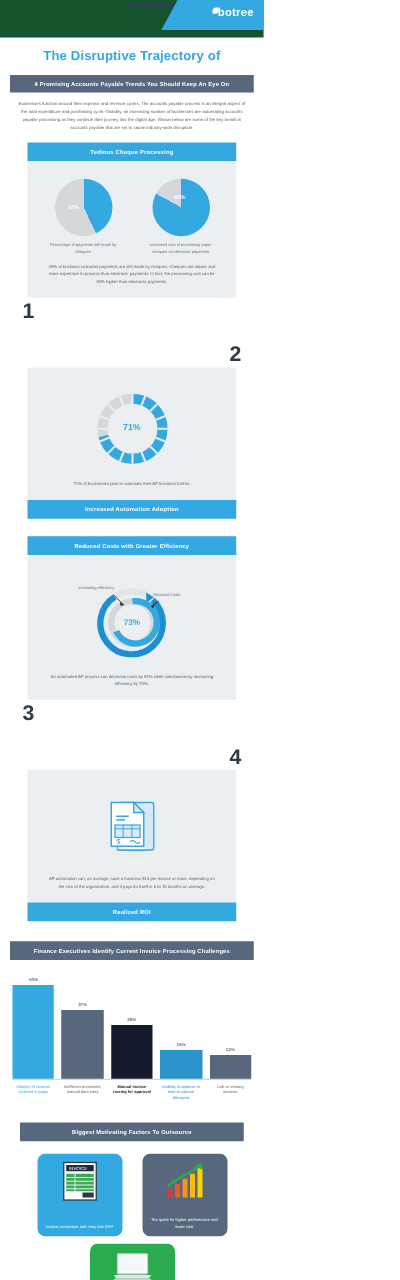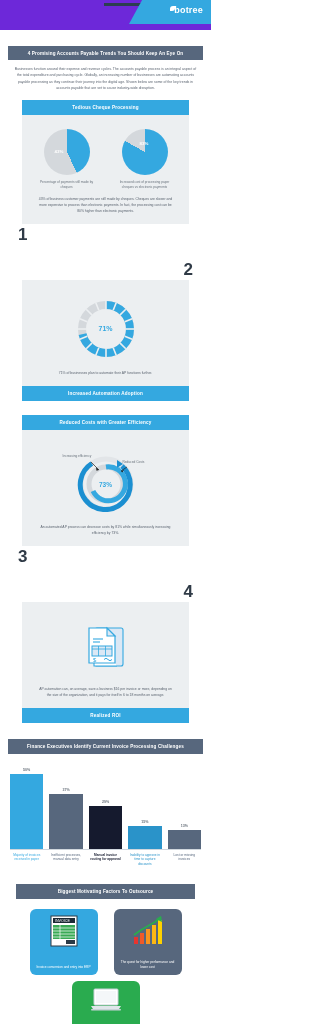--- a/index.html
+++ b/index.html
@@ -6,21 +6,21 @@
   html,body { width:211px; }
   body {
     font-family:"Liberation Sans", sans-serif;
     background:#ffffff;
     width:211px;
     overflow-x:hidden;
   }
   .page { width:211px; position:relative; background:#fff; }
 
   
-  .header { position:relative; height:30px; background:#6d28d9; overflow:hidden; }
+  .header { position:relative; height:30px; background:#14532d; overflow:hidden; }
   .hdr-dark {
     position:absolute; right:47px; top:3px; width:60px; height:3px;
     background:#2c3e50;
   }
   .hdr-blue {
     position:absolute; right:0; top:0; width:82px; height:24px;
     background:#34a8e0;
     clip-path: polygon(16% 0, 100% 0, 100% 100%, 0 100%);
   }
   .logo { position:absolute; right:8px; top:5px; color:#fff; font-size:9px;
@@ -127,20 +127,21 @@
 
   <div class="header">
     <div class="hdr-dark"></div>
     <div class="hdr-blue"></div>
     <div class="logo">
       <span class="leaf"></span><span>botree</span>
     </div>
   </div>
 
   <div class="title">
+    <div>The Disruptive Trajectory of</div>
   </div>
   <div class="subbar">4 Promising Accounts Payable Trends You Should Keep An Eye On</div>
   <div class="intro">Businesses function around their expense and revenue cycles. The accounts payable process is an integral aspect of the total expenditure and purchasing cycle. Globally, an increasing number of businesses are automating accounts payable processing as they continue their journey into the digital age. Shown below are some of the key trends in accounts payable that are set to cause industry-wide disruption.</div>
 
   <div class="card">
     <div class="bar">Tedious Cheque Processing</div>
     <div class="panel">
       <div class="pies">
 
         <div class="pie-wrap">

